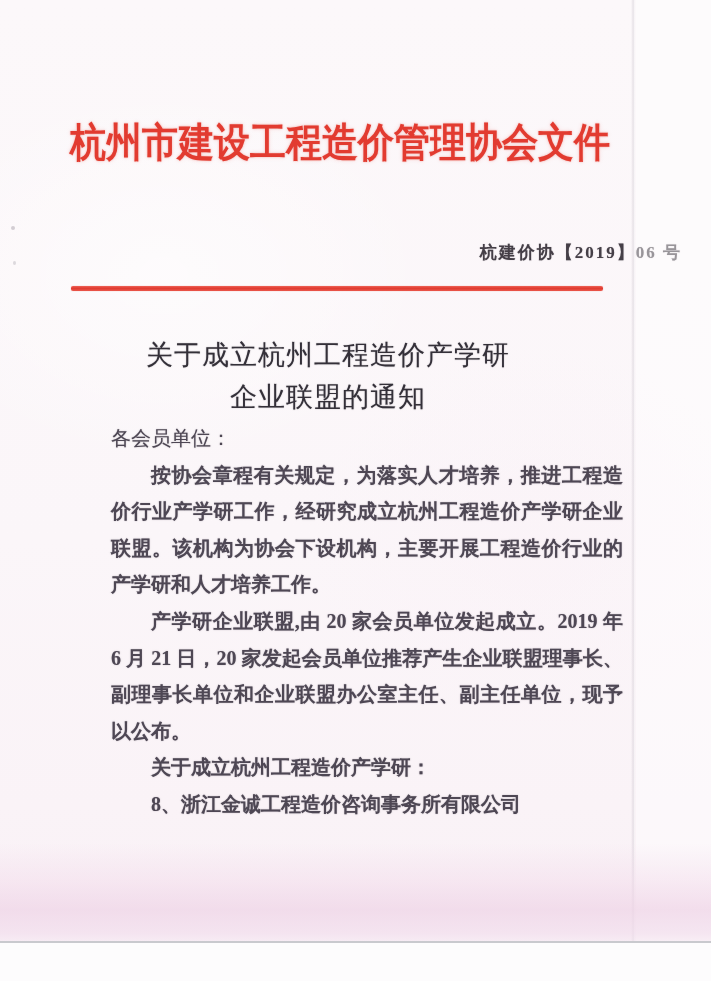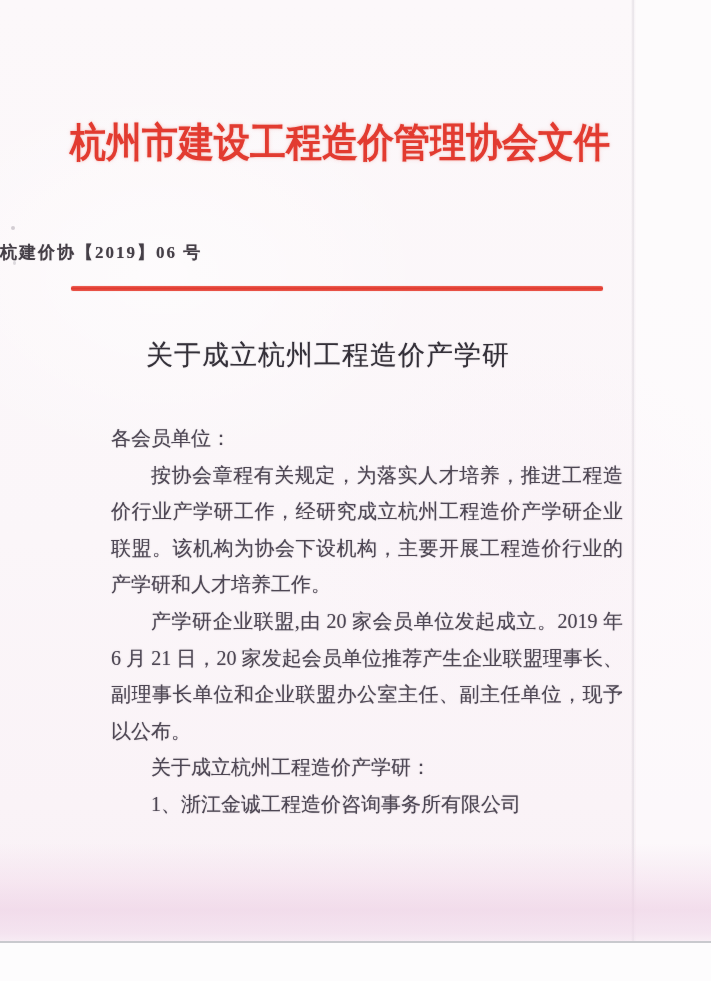--- a/index.html
+++ b/index.html
@@ -37,21 +37,21 @@
     text-shadow: 0 0 2px rgba(226,59,48,0.40), 0 0 6px rgba(226,59,48,0.12);
     white-space: nowrap;
   }
 
   
   .doc-number {
     position: absolute;
     top: 241px;
     left: 0;
     width: 682px;
-    text-align: left;
+    text-align: right;
     font-size: 17px;
     font-weight: bold;
     letter-spacing: 2px;
     color: #453f47;
     text-shadow: 0 0 1px rgba(69,63,71,0.45);
   }
 
   
   .red-line {
     position: absolute;
@@ -86,21 +86,21 @@
     left: 99px;
     width: 512px;
     font-size: 20px;
     line-height: 36.6px;
     color: #4e4754;
     text-align: justify;
     text-shadow: 0 0.2px 1.2px rgba(78,71,84,0.50);
     margin-left: 12px;
   }
   .body-text p { margin: 0; }
-  .para { text-indent: 2em; }
+  .para { text-indent: 2em; font-weight: bold; }
 
   
   .speck {
     position: absolute;
     border-radius: 50%;
     background: #938d99;
   }
   .speck1 { left: 11px; top: 226px; width: 4px; height: 4px; opacity: 0.40; }
   .speck2 { left: 13px; top: 261px; width: 3px; height: 4px; opacity: 0.30; }
 
@@ -157,28 +157,29 @@
 <div class="page">
 
   <div class="org-title">杭州市建设工程造价管理协会文件</div>
 
   <div class="doc-number">杭建价协【2019】06 号</div>
 
   <div class="red-line"></div>
 
   <div class="doc-title">
     <div>关于成立杭州工程造价产学研</div>
+    <div>企业联盟的通知</div>
   </div>
 
   <div class="body-text">
     <p class="salutation">各会员单位：</p>
     <p class="para">按协会章程有关规定，为落实人才培养，推进工程造价行业产学研工作，经研究成立杭州工程造价产学研企业联盟。该机构为协会下设机构，主要开展工程造价行业的产学研和人才培养工作。</p>
     <p class="para">产学研企业联盟,由 20 家会员单位发起成立。2019 年 6 月 21 日，20 家发起会员单位推荐产生企业联盟理事长、副理事长单位和企业联盟办公室主任、副主任单位，现予以公布。</p>
     <p class="para">关于成立杭州工程造价产学研：</p>
-    <p class="para">1、浙江金诚工程造价咨询事务所有限公司</p>
+    <p class="para">8、浙江金诚工程造价咨询事务所有限公司</p>
   </div>
 
   <div class="speck speck1"></div>
   <div class="speck speck2"></div>
   <div class="right-strip"></div>
   <div class="crease"></div>
   <div class="bottom-shade"></div>
   <div class="edge-line"></div>
   <div class="below-edge"></div>
 

